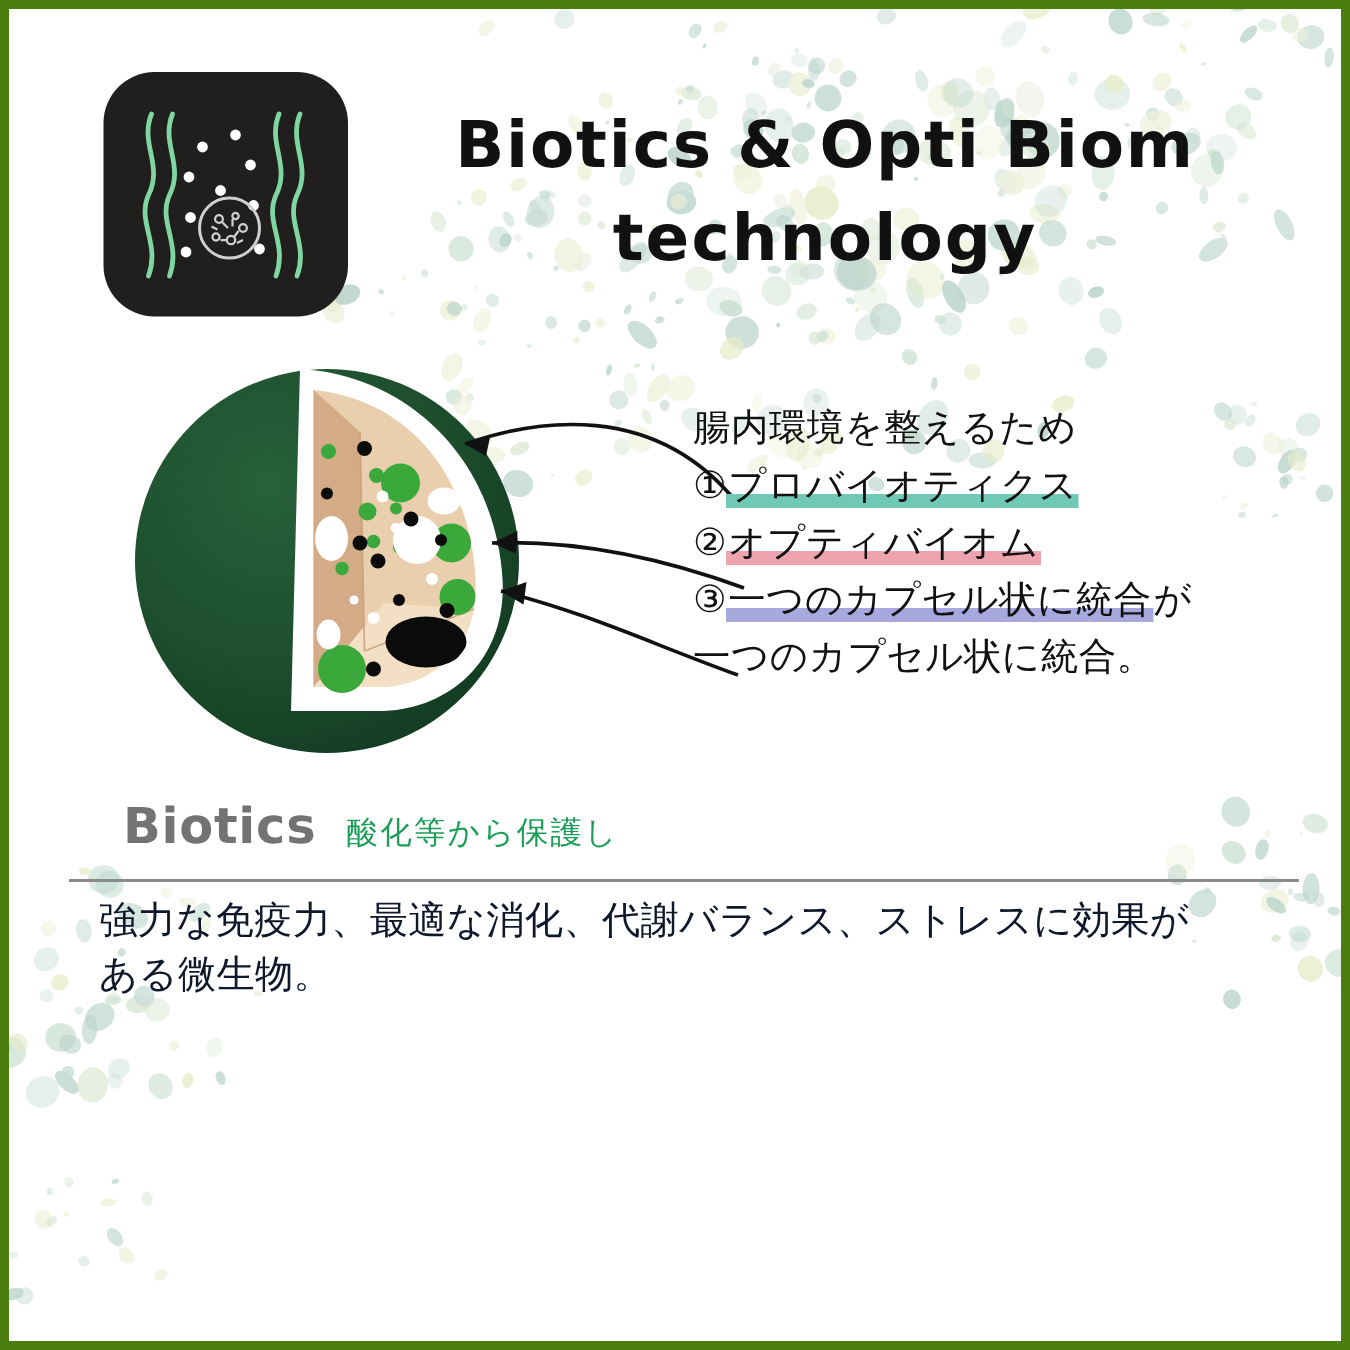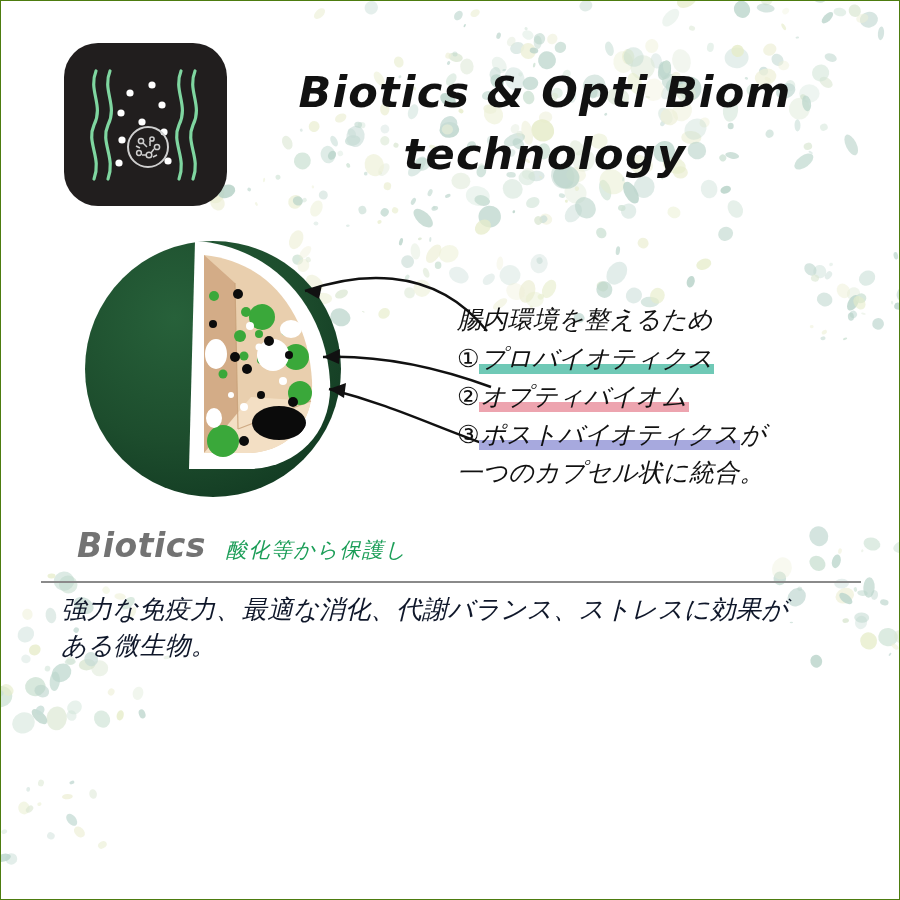--- a/index.html
+++ b/index.html
@@ -6,23 +6,22 @@
   html, body {
     width: 900px; height: 900px;
     background: #ffffff;
     font-family: "Liberation Sans", "DejaVu Sans", sans-serif;
     overflow: hidden;
   }
   #page {
     position: relative;
     width: 900px; height: 900px;
     background: #ffffff;
-    border: 1px solid #4d7c0f;
+    border: 6px solid #4d7c0f;
     overflow: hidden;
-    font-style: italic;
   }
 
   
   #speckles {
     position: absolute; inset: 0;
     pointer-events: none;
     z-index: 0;
   }
 
   
@@ -74,21 +73,21 @@
   }
   .callout-line {
     font-family: "DejaVu Sans", sans-serif;
     font-size: 25px;
     color: #111111;
     line-height: 1.0;
     white-space: nowrap;
     margin-bottom: 13px;
     letter-spacing: 0.3px;
   }
-  .callout-line.head { margin-bottom: 14px; margin-top: 40px; }
+  .callout-line.head { margin-bottom: 14px; }
   .num { letter-spacing: 0px; }
   .hl {
     display: inline;
     padding: 0 1px 2px 1px;
     box-decoration-break: clone;
     -webkit-box-decoration-break: clone;
   }
   .hl-1 { background: linear-gradient(transparent 66%, #6fc9b6 66%, #6fc9b6 96%, transparent 96%); }
   .hl-2 { background: linear-gradient(transparent 66%, #eda4af 66%, #eda4af 96%, transparent 96%); }
   .hl-3 { background: linear-gradient(transparent 66%, #a7a9de 66%, #a7a9de 96%, transparent 96%); }
@@ -694,21 +693,21 @@
 
       <div class="callout-line">
         <span class="num">①</span><span class="hl hl-1">プロバイオティクス</span><span></span>
       </div>
 
       <div class="callout-line">
         <span class="num">②</span><span class="hl hl-2">オプティバイオム</span><span></span>
       </div>
 
       <div class="callout-line">
-        <span class="num">③</span><span class="hl hl-3">ポストバイオティクス</span><span>が</span>
+        <span class="num">③</span><span class="hl hl-3">一つのカプセル状に統合</span><span>が</span>
       </div>
 
       <div class="callout-line">一つのカプセル状に統合。</div>
     </div>
   </div>
 
   <div class="section" id="section-biotics">
     <div class="sec-head">
       <span class="sec-title">Biotics</span>
       <span class="sec-sub">酸化等から保護し</span>

